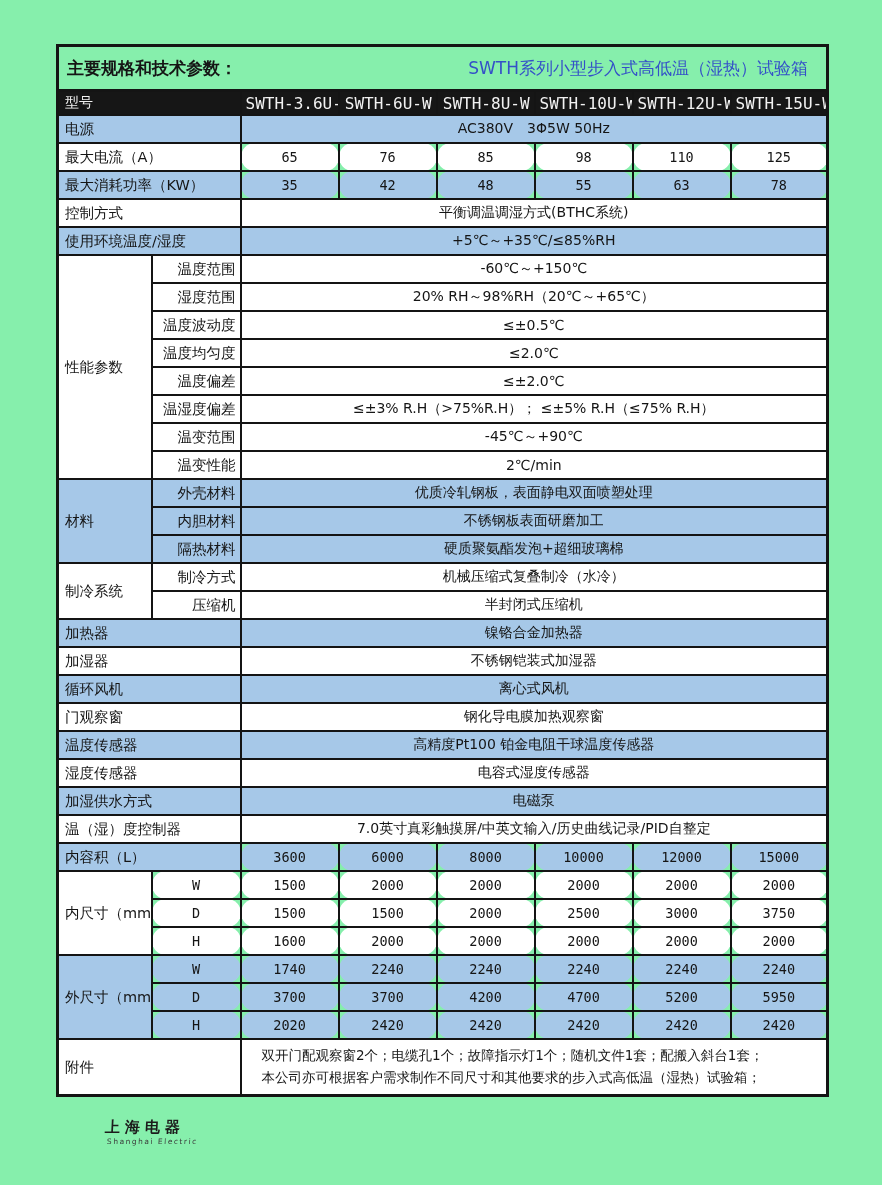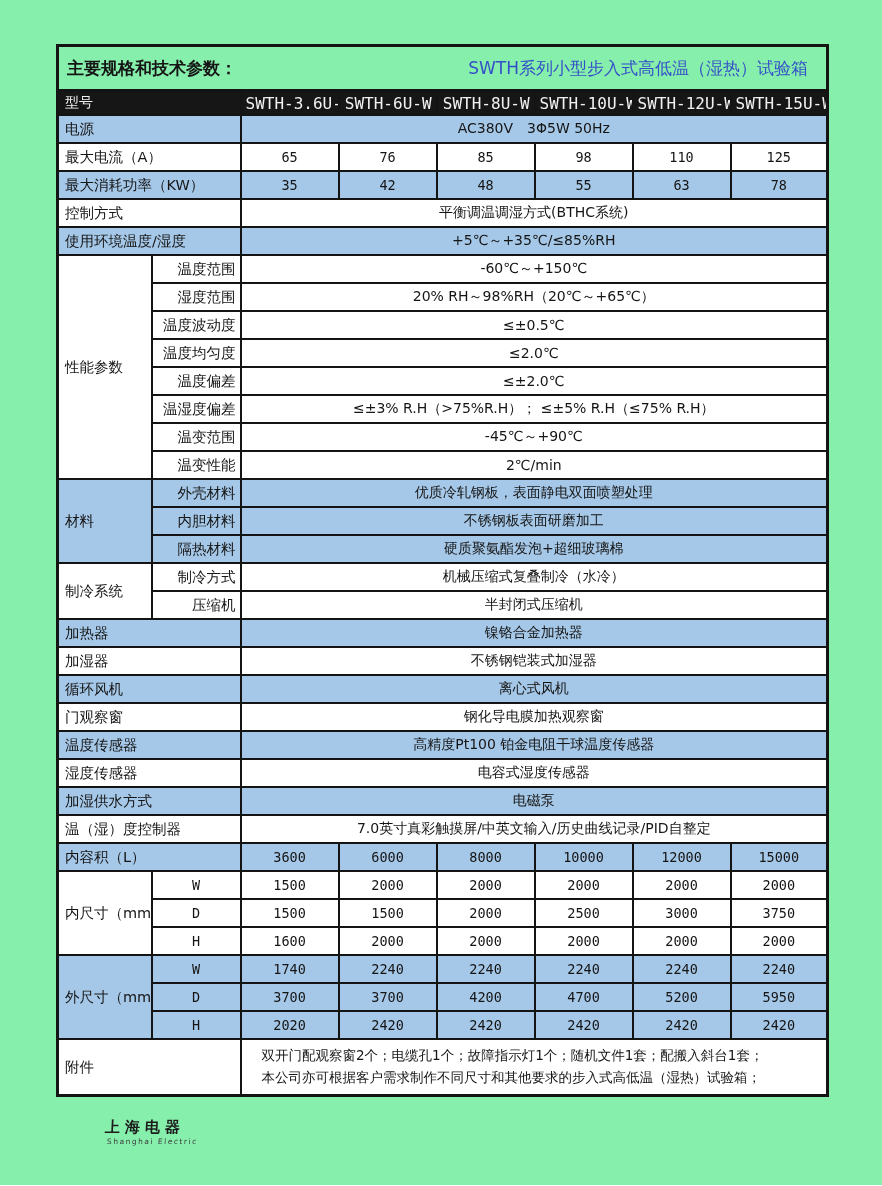--- a/index.html
+++ b/index.html
@@ -17,21 +17,21 @@
   .model-row td{height:22px;background:#161616;color:#f2f2f2;
     font-family:"DejaVu Sans Mono","DejaVu Sans",sans-serif;font-size:16px;
     text-align:right;border-color:#141414;}
   .model-row td.lbl{text-align:left;font-family:"DejaVu Sans","Liberation Sans",sans-serif;
     font-size:14px;padding-left:6px;}
   .model-row td + td{border-left:2px solid #3a3a3a;}
   .lbl{text-align:left;padding-left:6px;font-size:14.5px;margin-left:19px;}
   .sub{text-align:right;padding-left:6px;font-size:14.5px;}
   .grp{text-align:left;padding-left:6px;font-size:14.5px;background:#fff;}
   .val{text-align:center;font-family:"DejaVu Sans Mono","DejaVu Sans",sans-serif;
-    font-size:13.5px;}
+    font-size:13.5px;border-radius:14px;}
   .cval{text-align:center;font-size:14px;}
   tr.blue td{background:#a6c8e8;}
   tr.white td{background:#ffffff;}
   .acc-row td{height:54px;}
   .acc-val{text-align:left;padding-left:20px;font-size:13.5px;line-height:1.6;
     white-space:normal;}
   .logo{position:absolute;left:105px;top:1118px;}
   .logo-cn{font-size:15px;font-weight:900;letter-spacing:5px;color:#1c1c1c;
     transform:skewX(-3deg);}
   .logo-en{font-size:7.5px;color:#3a3a3a;letter-spacing:1.5px;margin-top:0px;

